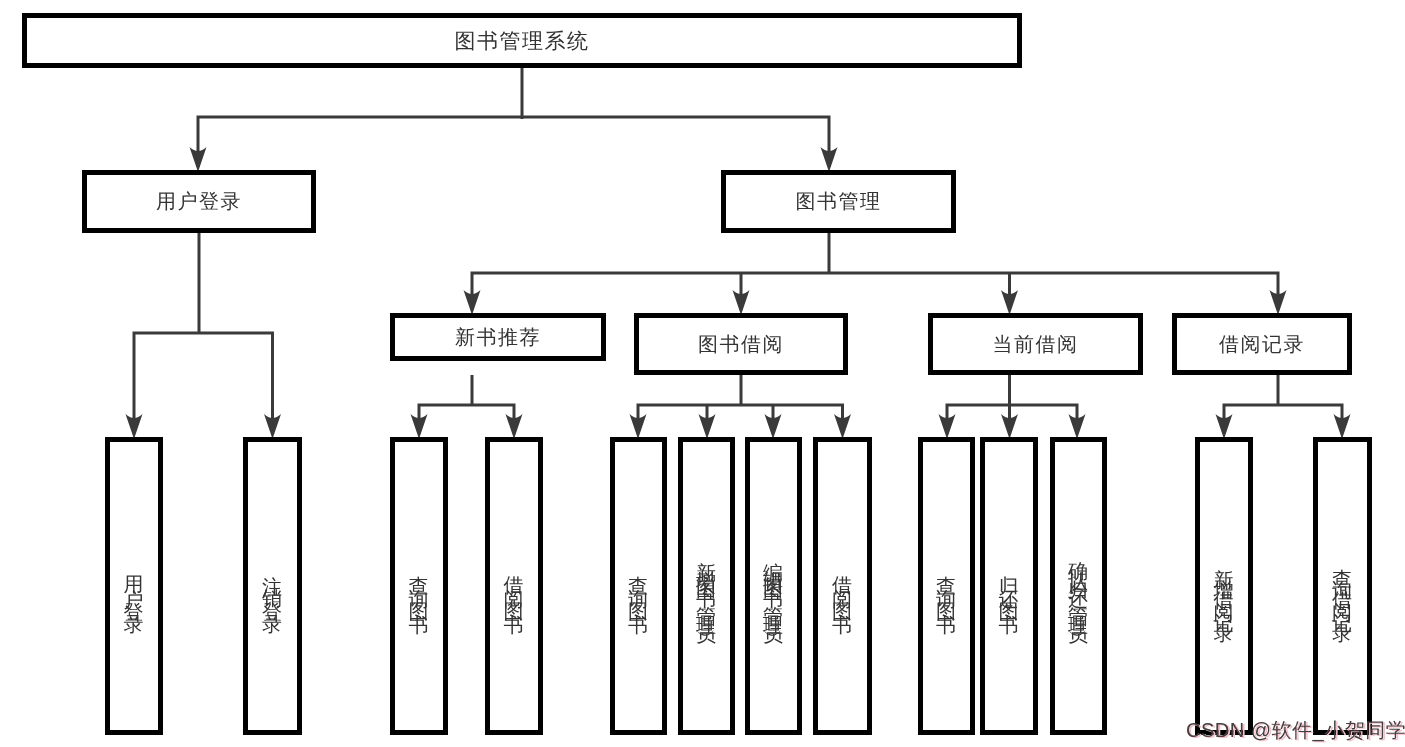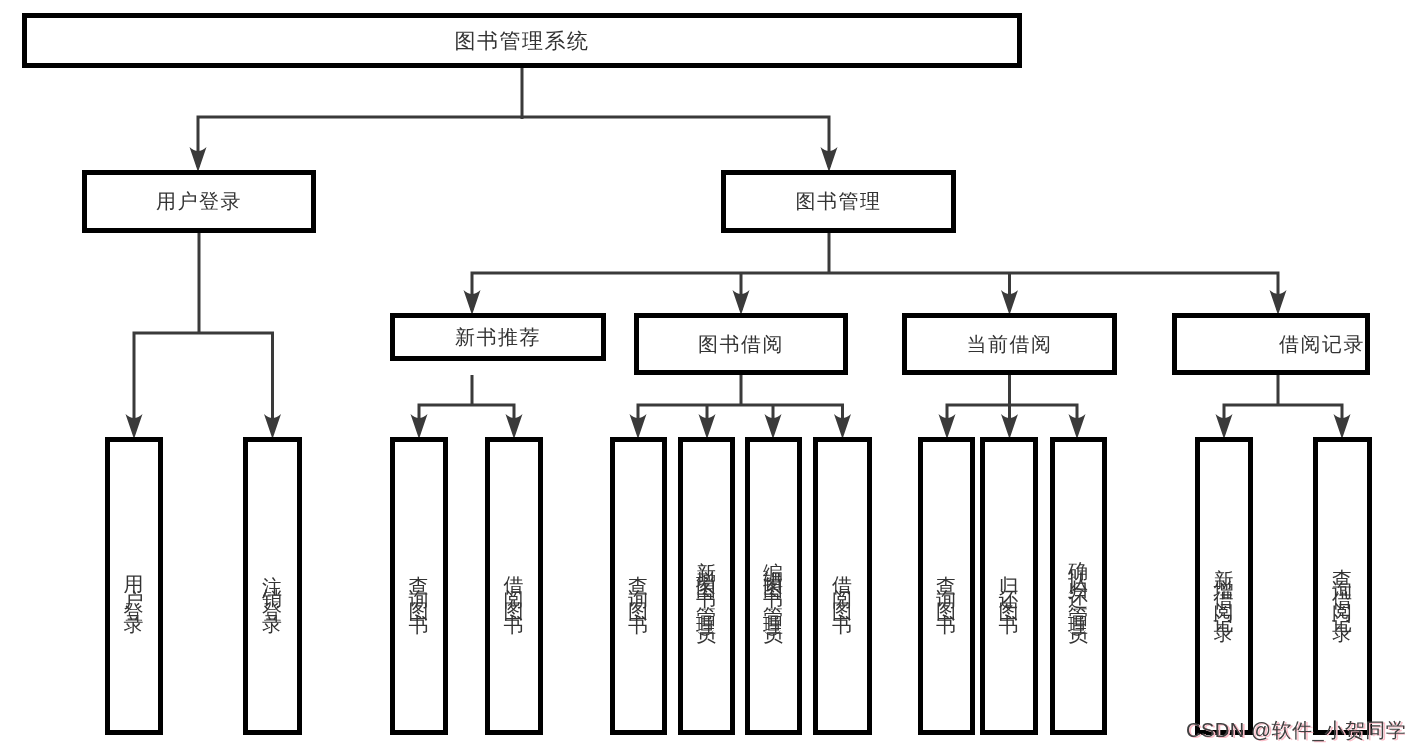--- a/index.html
+++ b/index.html
@@ -101,24 +101,24 @@
   <div class="node" style="left:711px;top:170px;width:235px;height:63px;margin-left:10px;">
     <span class="hlabel">图书管理</span>
   </div>
 
   <div class="node" style="left:364px;top:313px;width:216px;height:48px;margin-left:26px;">
     <span class="hlabel">新书推荐</span>
   </div>
   <div class="node" style="left:634px;top:313px;width:214px;height:62px;">
     <span class="hlabel">图书借阅</span>
   </div>
-  <div class="node" style="left:902px;top:313px;width:215px;height:62px;text-align:center;">
+  <div class="node" style="left:928px;top:313px;width:215px;height:62px;text-align:center;">
     <span class="hlabel">当前借阅</span>
   </div>
-  <div class="node" style="left:1172px;top:313px;width:198px;height:62px;justify-content:flex-end;">
+  <div class="node" style="left:1172px;top:313px;width:180px;height:62px;">
     <span class="hlabel">借阅记录</span>
   </div>
 
   <div class="node" style="left:105px;top:437px;width:58px;height:298px;">
     <span class="vlabel ls4">用户登录</span>
   </div>
   <div class="node" style="left:243px;top:437px;width:59px;height:298px;">
     <span class="vlabel ls4">注销登录</span>
   </div>
 

